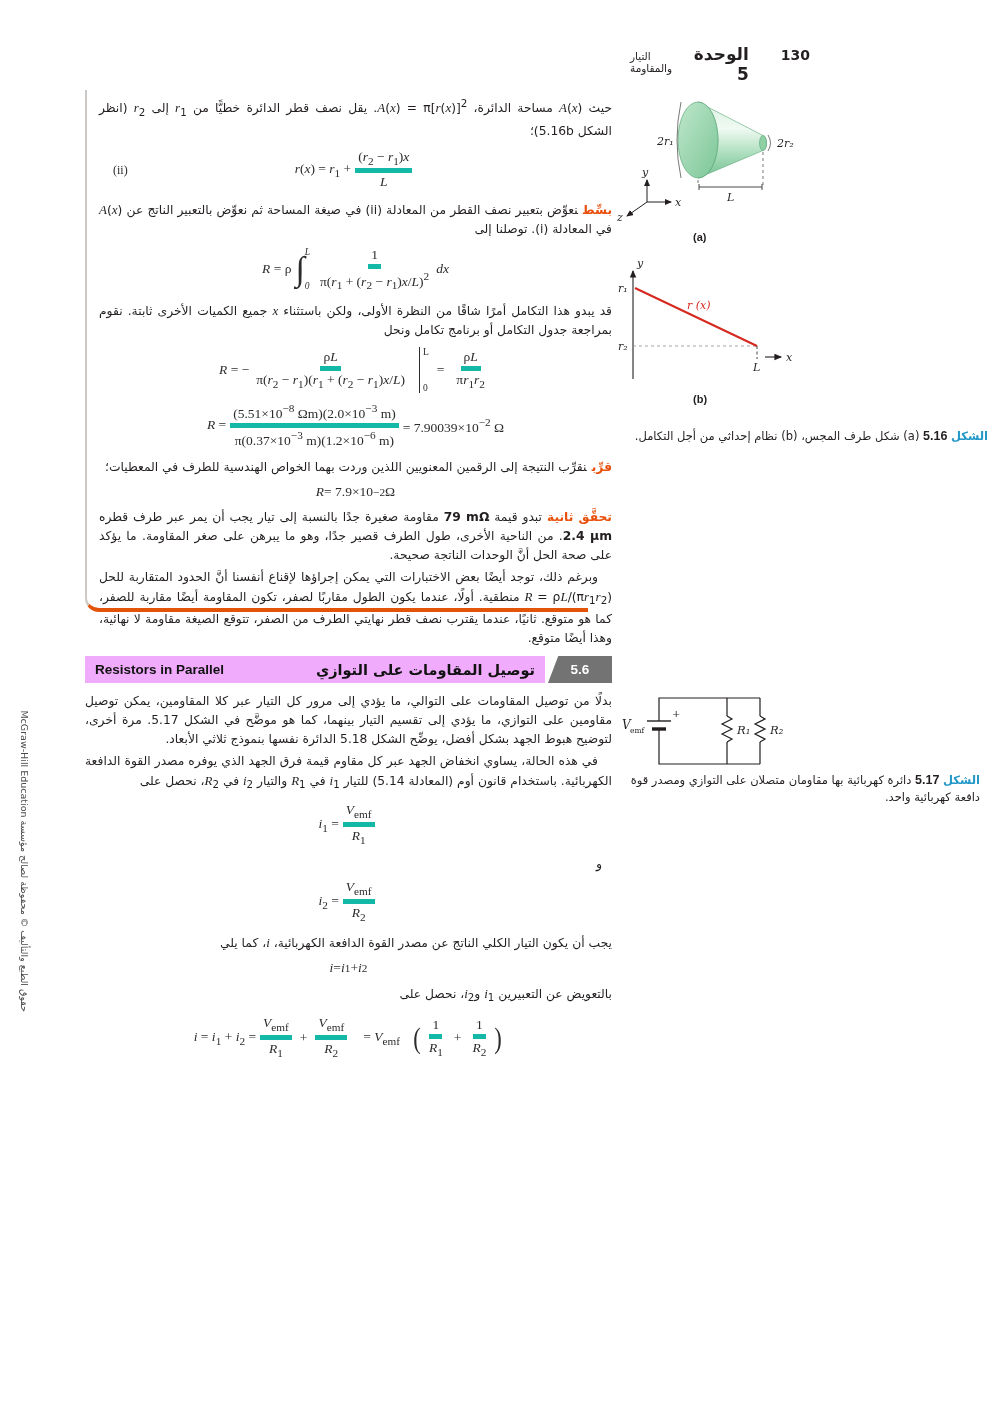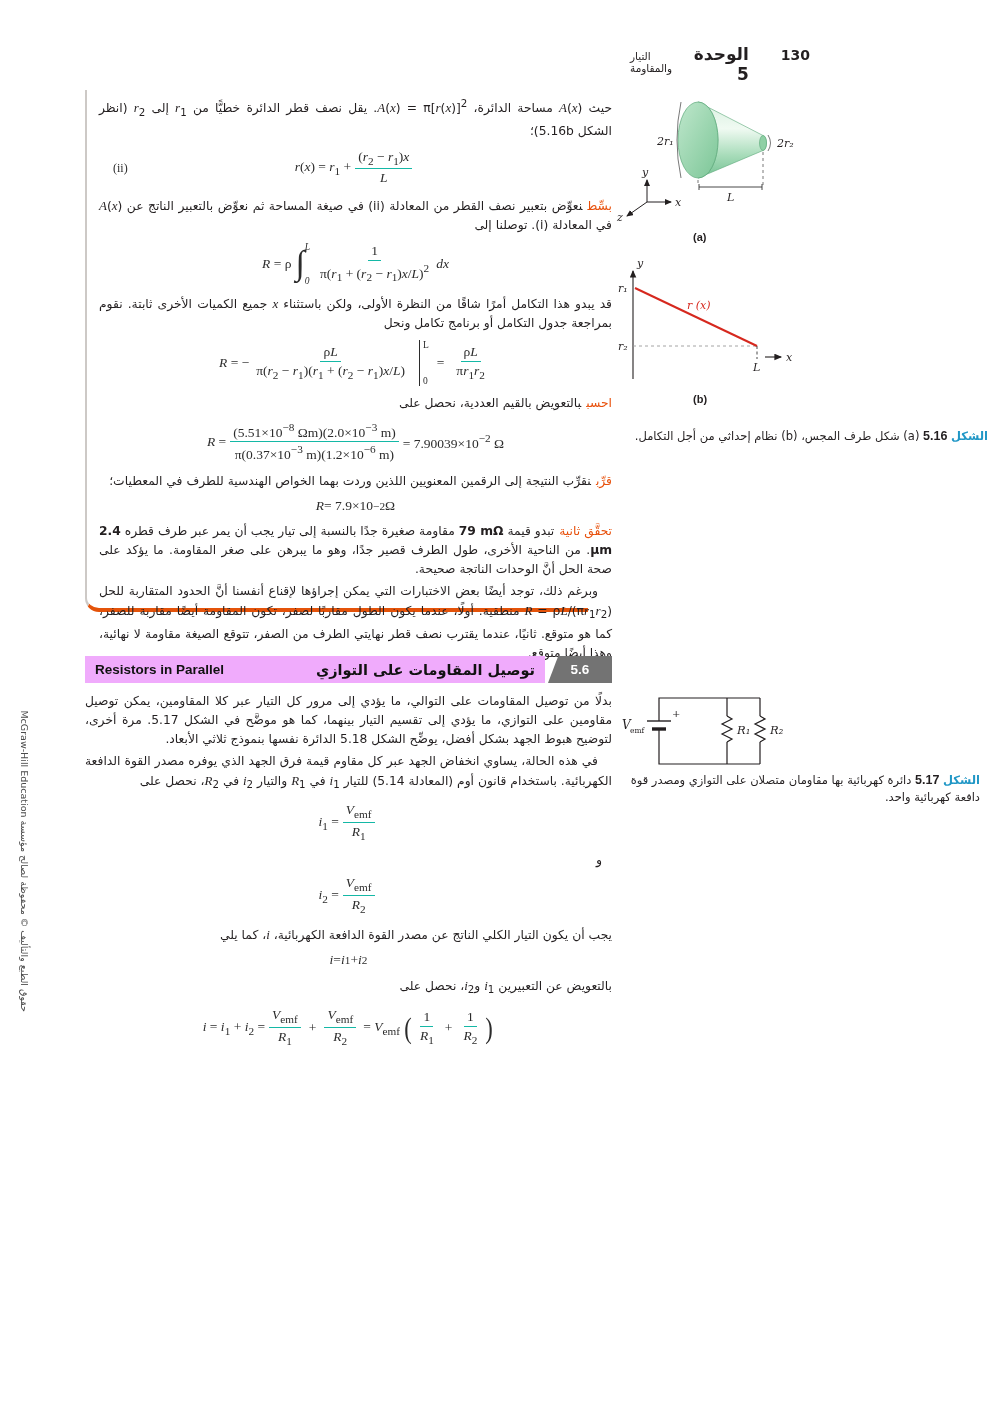--- a/index.html
+++ b/index.html
@@ -18,29 +18,29 @@
 
   
   .box-edge{position:absolute;left:85px;top:90px;width:501px;height:518px;
             border-left:2px solid #cdc9c6;border-bottom:4px solid #e4530a;
             border-bottom-left-radius:14px;pointer-events:none;}
   .example{position:absolute;left:99px;top:94px;width:513px;}
 
   .para{direction:rtl;text-align:justify;text-align-last:right;font-size:12.3px;line-height:19px;margin:0 0 3px 0;}
   .para i{font-family:"Liberation Serif","DejaVu Serif",serif;font-size:13px;}
   .indent{text-indent:14px;}
-  .lead{color:#e8500b;font-weight:normal;margin-left:5px;}
+  .lead{color:#e8500b;font-weight:bold;margin-left:5px;}
   .ltr{direction:ltr;unicode-bidi:isolate;}
 
   
   .eq{position:relative;display:flex;justify-content:center;align-items:center;margin:7px 0 8px 0;
       font-family:"Liberation Serif","DejaVu Serif",serif;font-size:13.5px;color:#2b2b2b;direction:ltr;}
   .eq-label{position:absolute;left:14px;top:50%;transform:translateY(-50%);font-size:12px;}
   .frac{display:inline-flex;flex-direction:column;align-items:center;vertical-align:middle;margin:0 4px;line-height:1.35;}
-  .frac .num{border-bottom:1px solid #14b8a6;padding:0 3px;}
+  .frac .num{border-bottom:5px solid #14b8a6;padding:0 3px;}
   .frac .den{padding:0 3px;}
   .intsign{font-size:34px;line-height:0.9;margin:0 0 0 4px;}
   .intlims{display:inline-flex;flex-direction:column;justify-content:space-between;height:44px;
            font-size:9.5px;font-style:italic;margin-right:3px;}
   .evalbar{display:inline-flex;flex-direction:column;justify-content:space-between;height:46px;
            border-left:1.3px solid #2b2b2b;padding-left:3px;margin:0 3px 0 7px;font-size:9.5px;}
   .bigparen{font-size:30px;font-weight:300;line-height:1;transform:scaleX(0.75);}
   .and-line{direction:rtl;text-align:right;font-size:12.5px;margin:2px 10px 2px 0;}
 
   
@@ -119,23 +119,20 @@
         <span>L</span>
         <span>0</span>
       </span>
       <span style="margin:0 5px;">=</span>
       <span class="frac">
         <span class="num">ρ<i>L</i></span>
         <span class="den">π<i>r</i><sub>1</sub><i>r</i><sub>2</sub></span>
       </span>
     </div>
 
-    <p class="para">
-      <span class="lead">احسب</span><span>بالتعويض بالقيم العددية، نحصل على</span>
-    </p>
 
     <div class="eq">
       <span><i>R</i> = </span>
       <span class="frac">
         <span class="num">(5.51×10<sup>−8</sup> Ωm)(2.0×10<sup>−3</sup> m)</span>
         <span class="den">π(0.37×10<sup>−3</sup> m)(1.2×10<sup>−6</sup> m)</span>
       </span>
       <span> = 7.90039×10<sup>−2</sup> Ω</span>
     </div>
 
@@ -192,21 +189,21 @@
       <span><i>i</i> = <i>i</i><sub>1</sub> + <i>i</i><sub>2</sub> = </span>
       <span class="frac">
         <span class="num"><i>V</i><sub>emf</sub></span>
         <span class="den"><i>R</i><sub>1</sub></span>
       </span>
       <span style="margin:0 4px;">+</span>
       <span class="frac">
         <span class="num"><i>V</i><sub>emf</sub></span>
         <span class="den"><i>R</i><sub>2</sub></span>
       </span>
-      <span style="margin:0 3px;">= <i>V</i><sub>emf</sub></span>
+      <span style="margin:0 12px;">= <i>V</i><sub>emf</sub></span>
       <span class="bigparen">(</span>
       <span class="frac">
         <span class="num">1</span>
         <span class="den"><i>R</i><sub>1</sub></span>
       </span>
       <span style="margin:0 4px;">+</span>
       <span class="frac">
         <span class="num">1</span>
         <span class="den"><i>R</i><sub>2</sub></span>
       </span>

